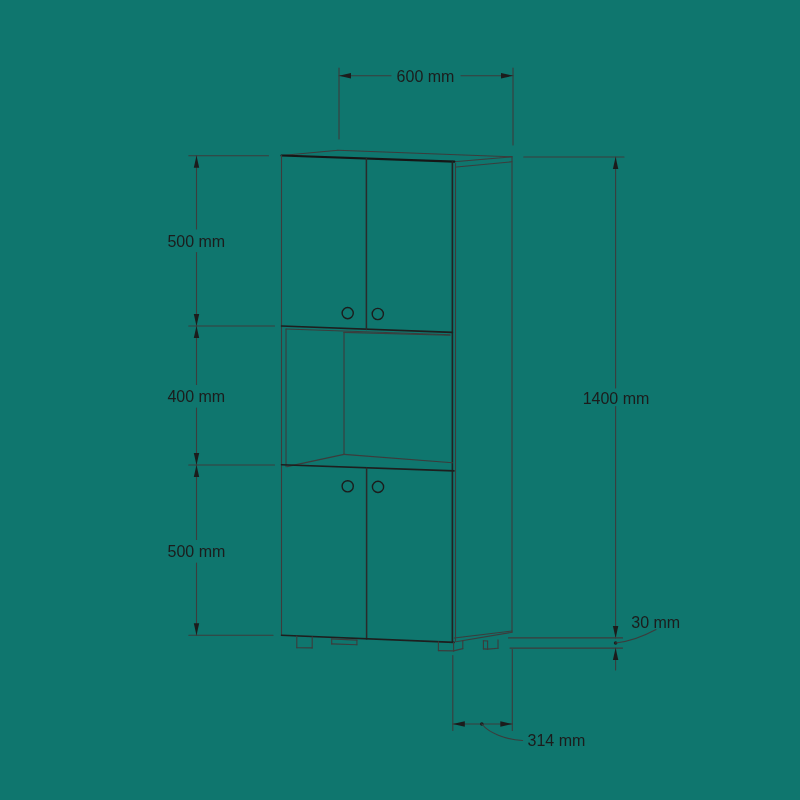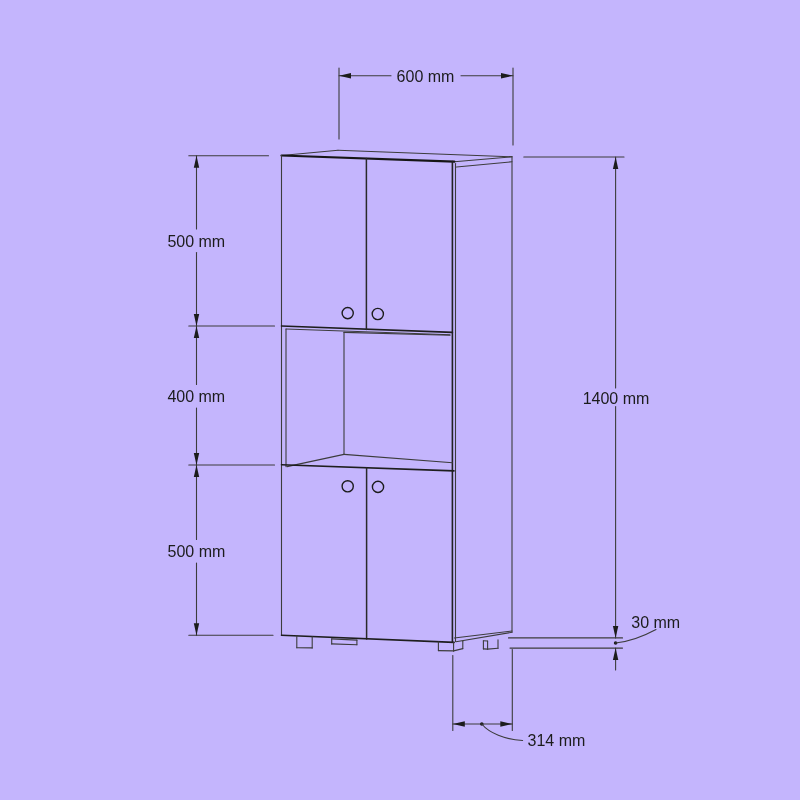--- a/index.html
+++ b/index.html
@@ -1,16 +1,16 @@
 <!DOCTYPE html>
 <html><head>
 <meta charset="utf-8">
 <style>
   html,body{margin:0;padding:0;background:#ffffff;}
-  .page{width:800px;height:800px;position:relative;background:#c4b5fd;overflow:hidden;}
+  .page{width:800px;height:800px;position:relative;background:#0f766e;overflow:hidden;}
   text{font-family:"Liberation Sans",sans-serif;font-size:16px;fill:#1c1c1c;stroke:none;}
 </style>
 </head>
 <body>
 <div class="page">
 <svg width="800" height="800" viewBox="0 0 800 800">
 <g fill="none" stroke="#3c3c3c" stroke-width="1.1" stroke-linecap="round">
 
 <g>
   <line x1="281.5" y1="155.5" x2="338" y2="150.3"></line>

